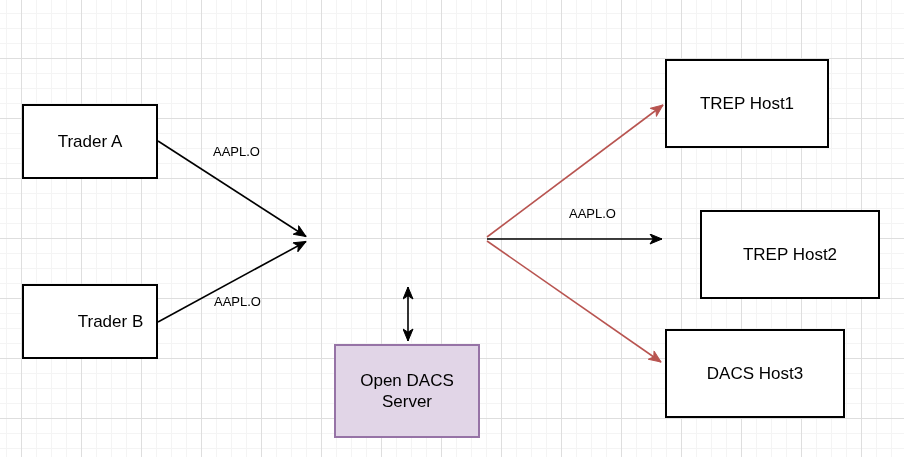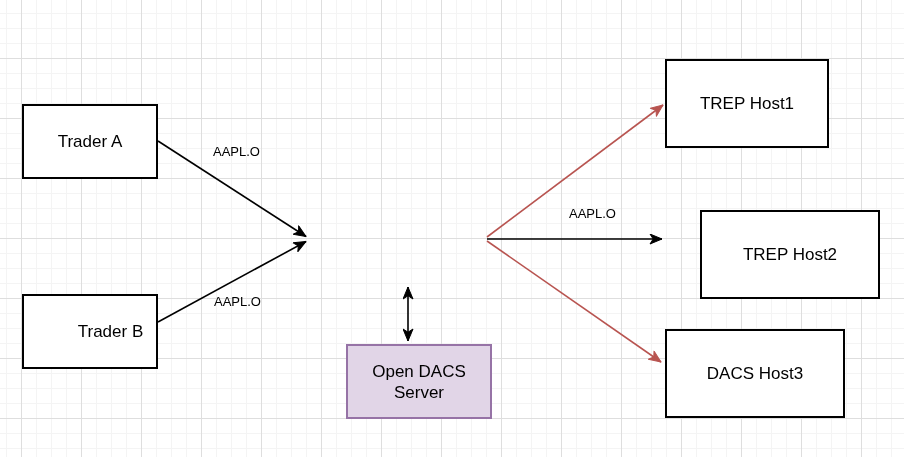--- a/index.html
+++ b/index.html
@@ -35,24 +35,24 @@
     border: 2px solid #000000;
     display: flex;
     align-items: center;
     justify-content: center;
     text-align: center;
     font-size: 17px;
     color: #000000;
     line-height: 21px;
   }
   .node-trader-a    { left: 22px;  top: 104px; width: 136px; height: 75px; }
-  .node-trader-b    { left: 22px;  top: 294px; width: 136px; height: 75px; padding-left: 41px; }
+  .node-trader-b    { left: 22px;  top: 284px; width: 136px; height: 75px; padding-left: 41px; }
   .node-distributor { left: 308px; top: 194px; width: 180px; height: 90px; }
-  .node-dacs        { left: 334px; top: 344px; width: 146px; height: 75px;
-                      background: #e1d5e7; border-color: #9673a6; margin-left: 12px; }
+  .node-dacs        { left: 334px; top: 344px; width: 146px; height: 94px;
+                      background: #e1d5e7; border-color: #9673a6; }
   .node-dacs .node-label { max-width: 118px; }
   .node-trep1       { left: 665px; top: 59px;  width: 164px; height: 89px; }
   .node-trep2       { left: 700px; top: 194px; width: 180px; height: 89px; margin-top: 16px; }
   .node-trep3       { left: 665px; top: 329px; width: 180px; height: 89px; }
   .edge-label {
     position: absolute;
     font-size: 13px;
     color: #000000;
     white-space: nowrap;
   }

